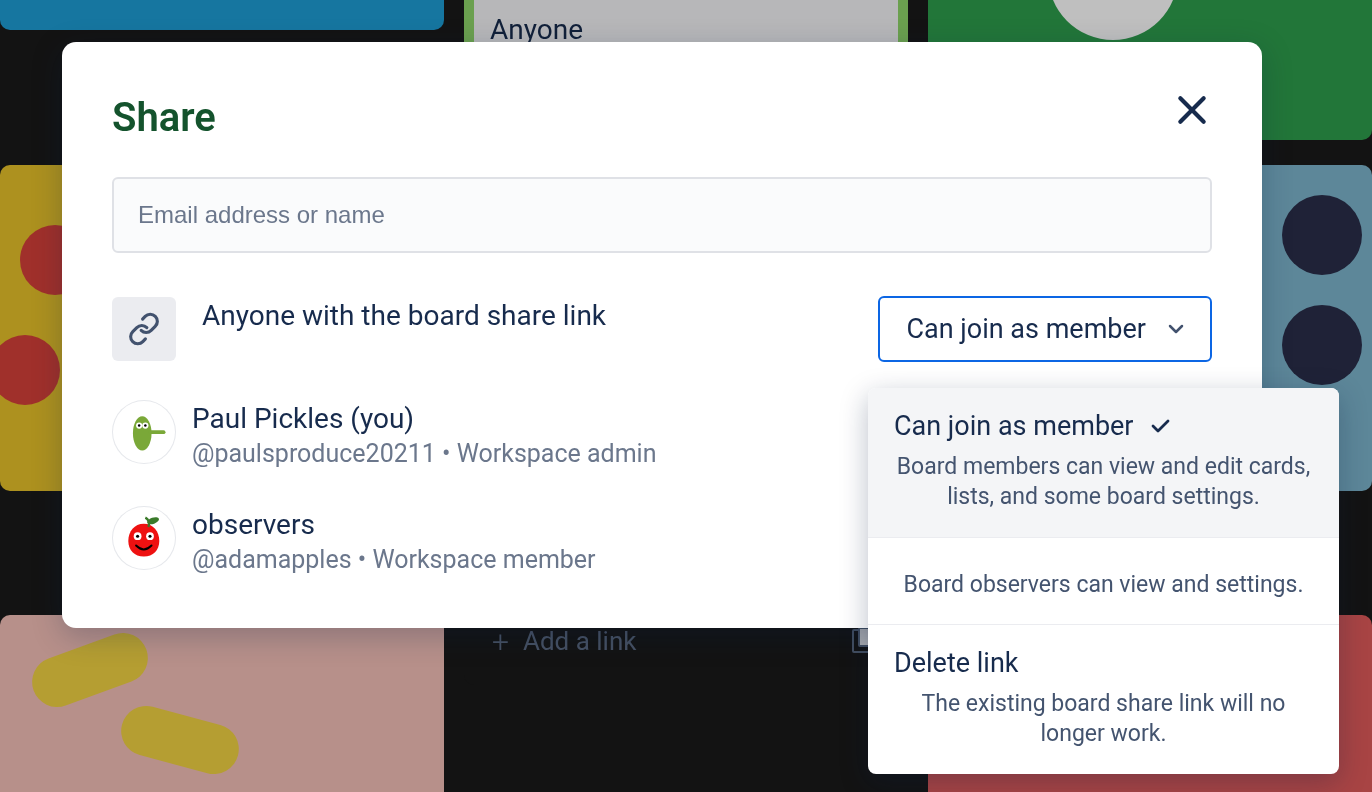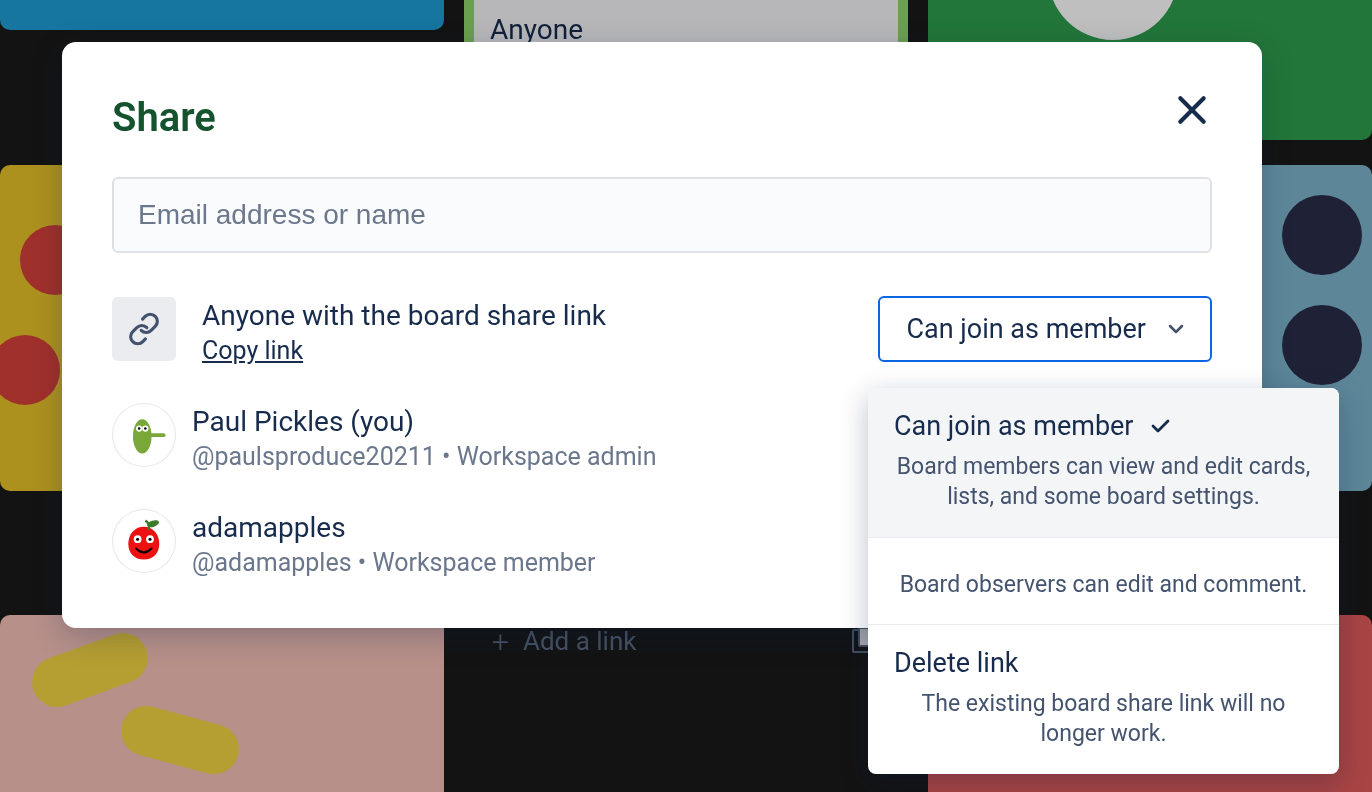--- a/index.html
+++ b/index.html
@@ -101,21 +101,21 @@
   .close-btn svg { width: 100%; height: 100%; }
 
   .input-field {
     margin-top: 36px;
     width: 100%;
     height: 76px;
     border: 2px solid #dfe1e6;
     border-radius: 6px;
     background: #fafbfc;
     padding: 0 24px;
-    font-size: 28px;
+    font-size: 24px;
     color: #172b4d;
   }
   .input-field::placeholder { color: #6b778c; }
 
   .row {
     display: flex;
     align-items: flex-start;
     gap: 26px;
     margin-top: 44px;
   }
@@ -270,23 +270,20 @@
   
   <div class="row">
     <div class="icon-box">
       <svg viewBox="0 0 24 24" fill="none" stroke="currentColor" stroke-width="2.2" stroke-linecap="round" stroke-linejoin="round">
         <path d="M10 13a5 5 0 0 0 7.07 0l2.83-2.83a5 5 0 1 0-7.07-7.07L11 5"></path>
         <path d="M14 11a5 5 0 0 0-7.07 0l-2.83 2.83a5 5 0 1 0 7.07 7.07L13 19"></path>
       </svg>
     </div>
     <div class="row-text">
       <div class="row-title">Anyone with the board share link</div>
-      <div class="row-sub">
-        <span class="copy-link">Copy link</span>
-      </div>
     </div>
     <div class="perm-select">
       <span>Can join as member</span>
       <svg viewBox="0 0 24 24" fill="none" stroke="currentColor" stroke-width="2.5" stroke-linecap="round" stroke-linejoin="round">
           <path d="M6 9l6 6 6-6"></path>
         </svg>
     </div>
   </div>
 
   
@@ -315,38 +312,38 @@
         <path d="M34 6c4 2 6 7 4 12" stroke="#3a7a2a" stroke-width="3" fill="none"></path>
         <ellipse cx="44" cy="10" rx="8" ry="4" fill="#3a7a2a" transform="rotate(-20 44 10)"></ellipse>
         <circle cx="24" cy="30" r="5" fill="#fff"></circle>
           <circle cx="40" cy="30" r="5" fill="#fff"></circle>
         <circle cx="24" cy="30" r="2" fill="#000"></circle>
           <circle cx="40" cy="30" r="2" fill="#000"></circle>
         <path d="M22 42q10 10 20 0" stroke="#000" stroke-width="2.5" fill="none" stroke-linecap="round"></path>
       </svg>
     </div>
     <div class="row-text">
-      <div class="row-title">adamapples</div>
+      <div class="row-title">observers</div>
       <div class="row-sub">@adamapples • Workspace member</div>
     </div>
   </div>
 </div>
 
 <div class="dropdown">
   <div class="dd-item selected">
     <div class="dd-title">
       <span>Can join as member</span>
       <svg viewBox="0 0 24 24" fill="none" stroke="currentColor" stroke-width="2.8" stroke-linecap="round" stroke-linejoin="round">
           <path d="M5 12l5 5L20 7"></path>
         </svg>
     </div>
     <div class="dd-desc">Board members can view and edit cards, lists, and some board settings.</div>
   </div>
   <div class="dd-item">
-    <div class="dd-desc">Board observers can edit and comment.</div>
+    <div class="dd-desc">Board observers can view and settings.</div>
   </div>
   <div class="dd-item">
     <div class="dd-title">
       <span>Delete link</span>
     </div>
     <div class="dd-desc">The existing board share link will no longer work.</div>
   </div>
 </div>
 
 </body></html>

